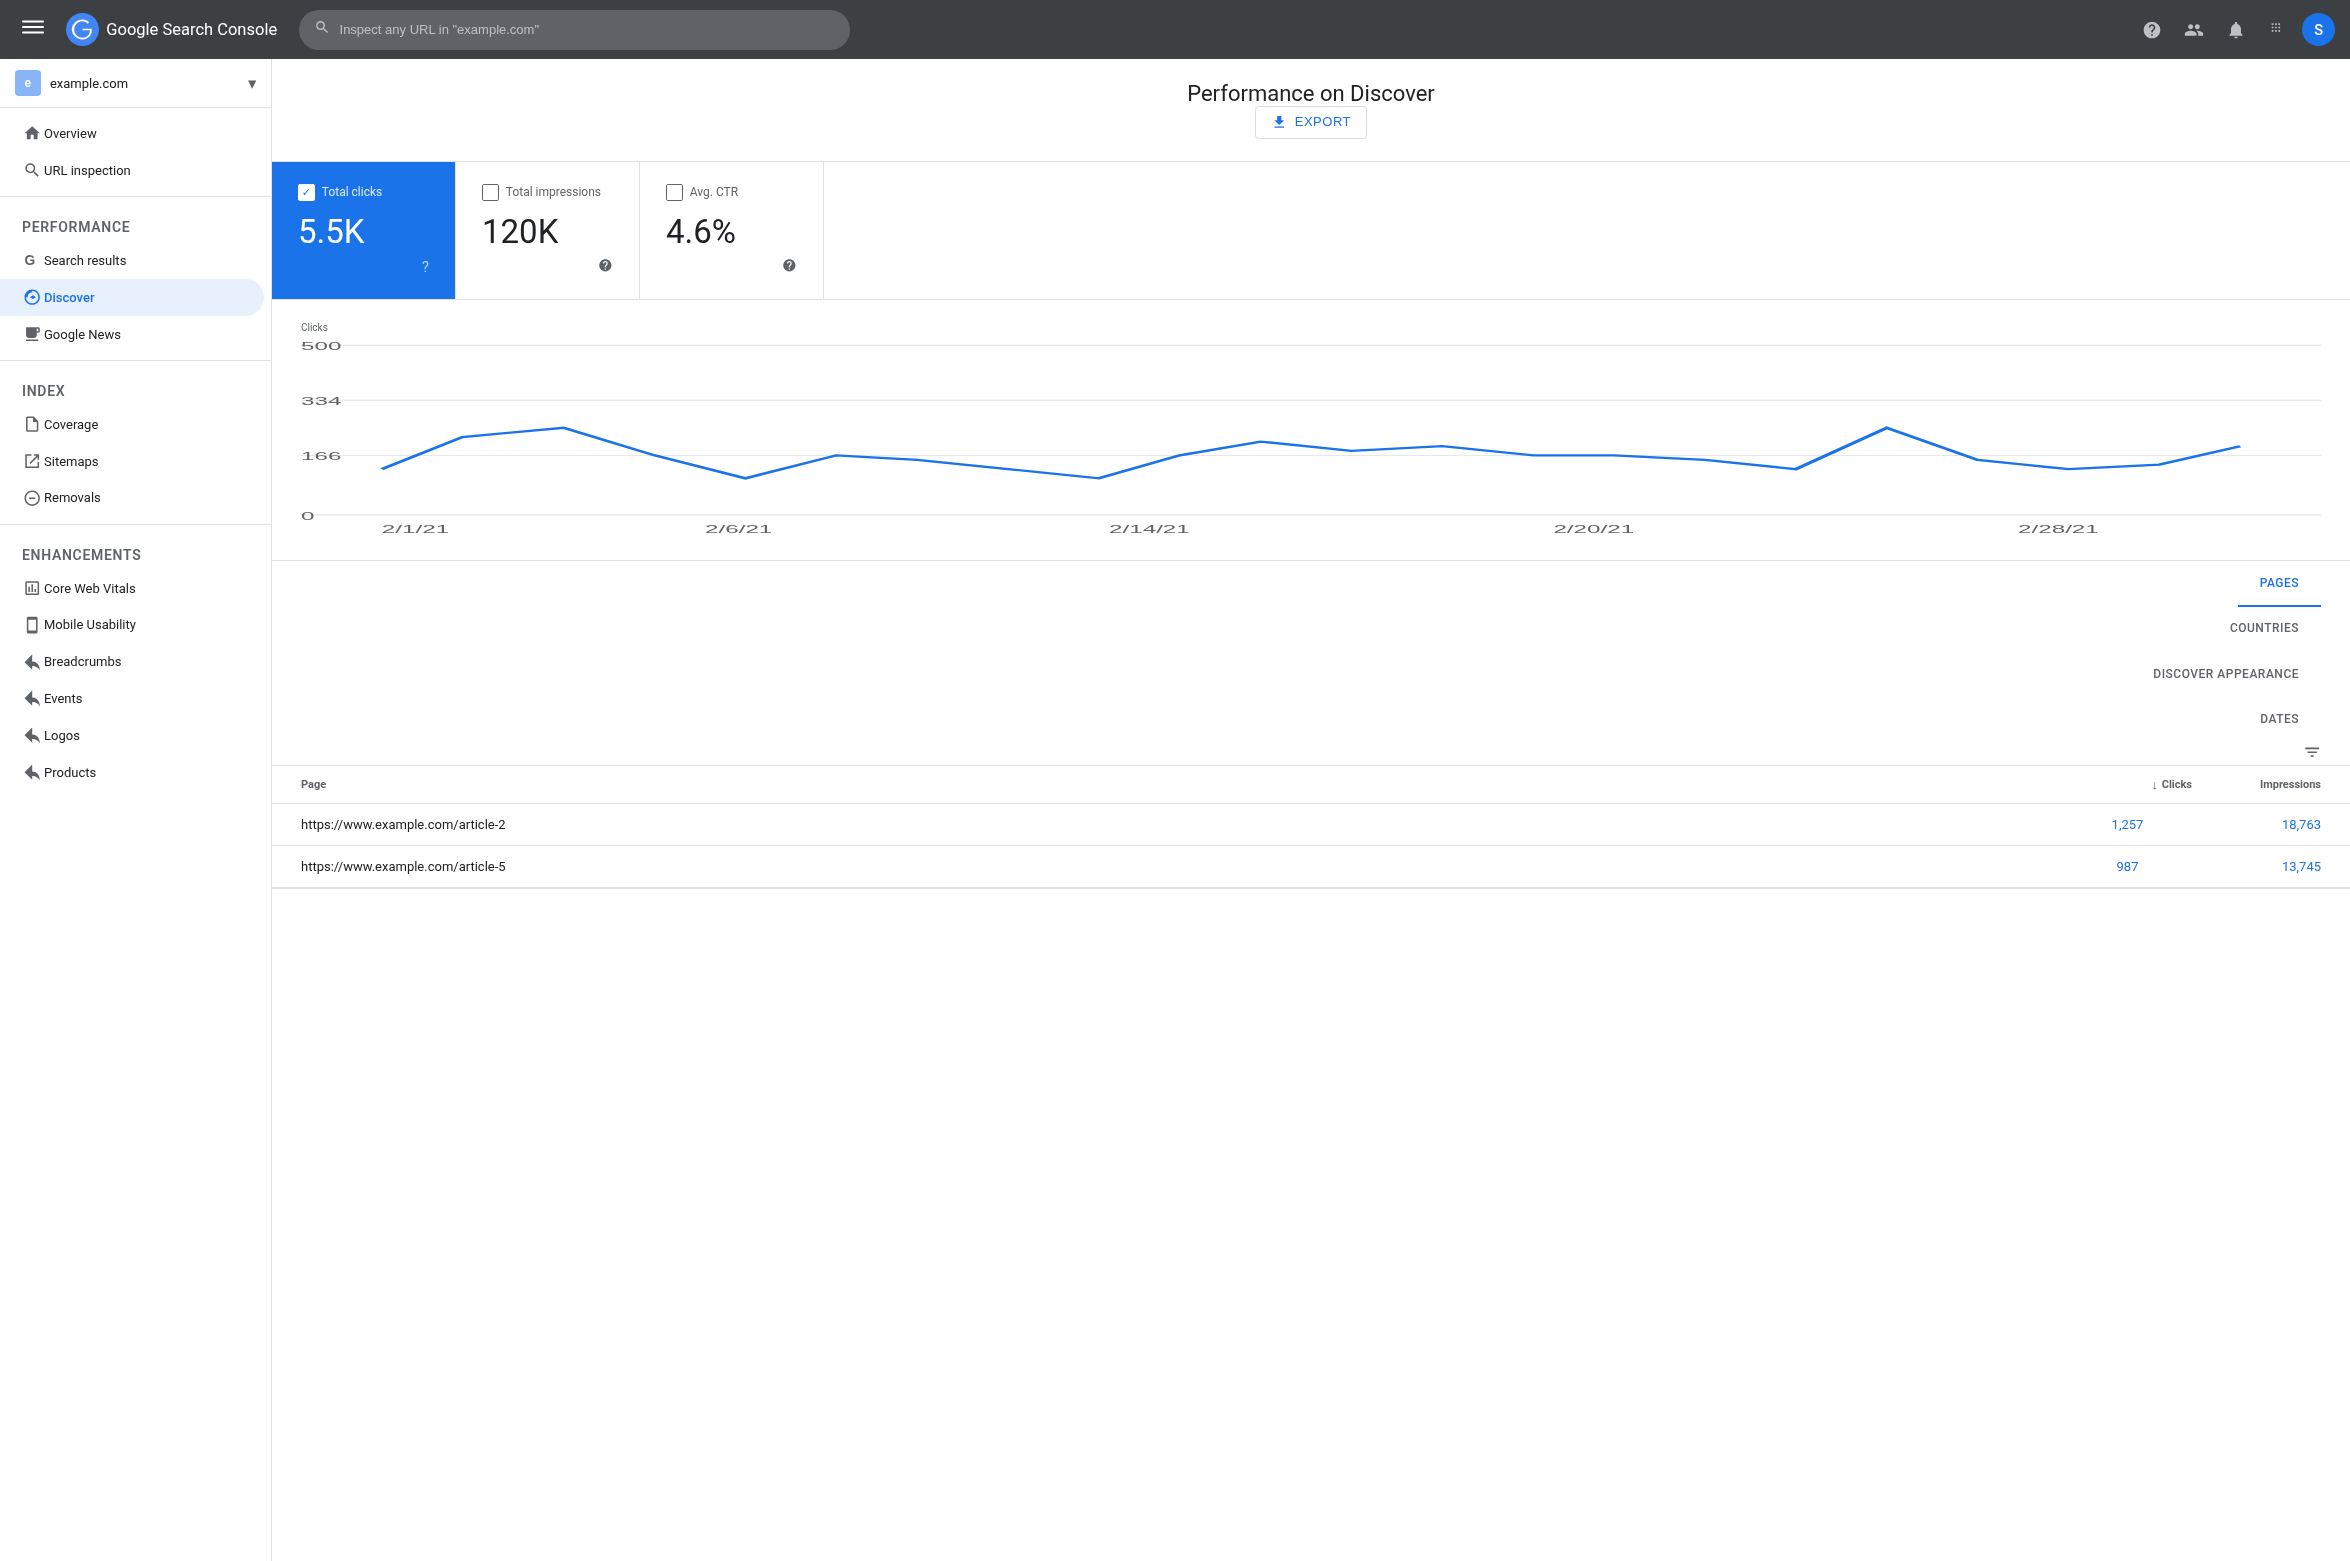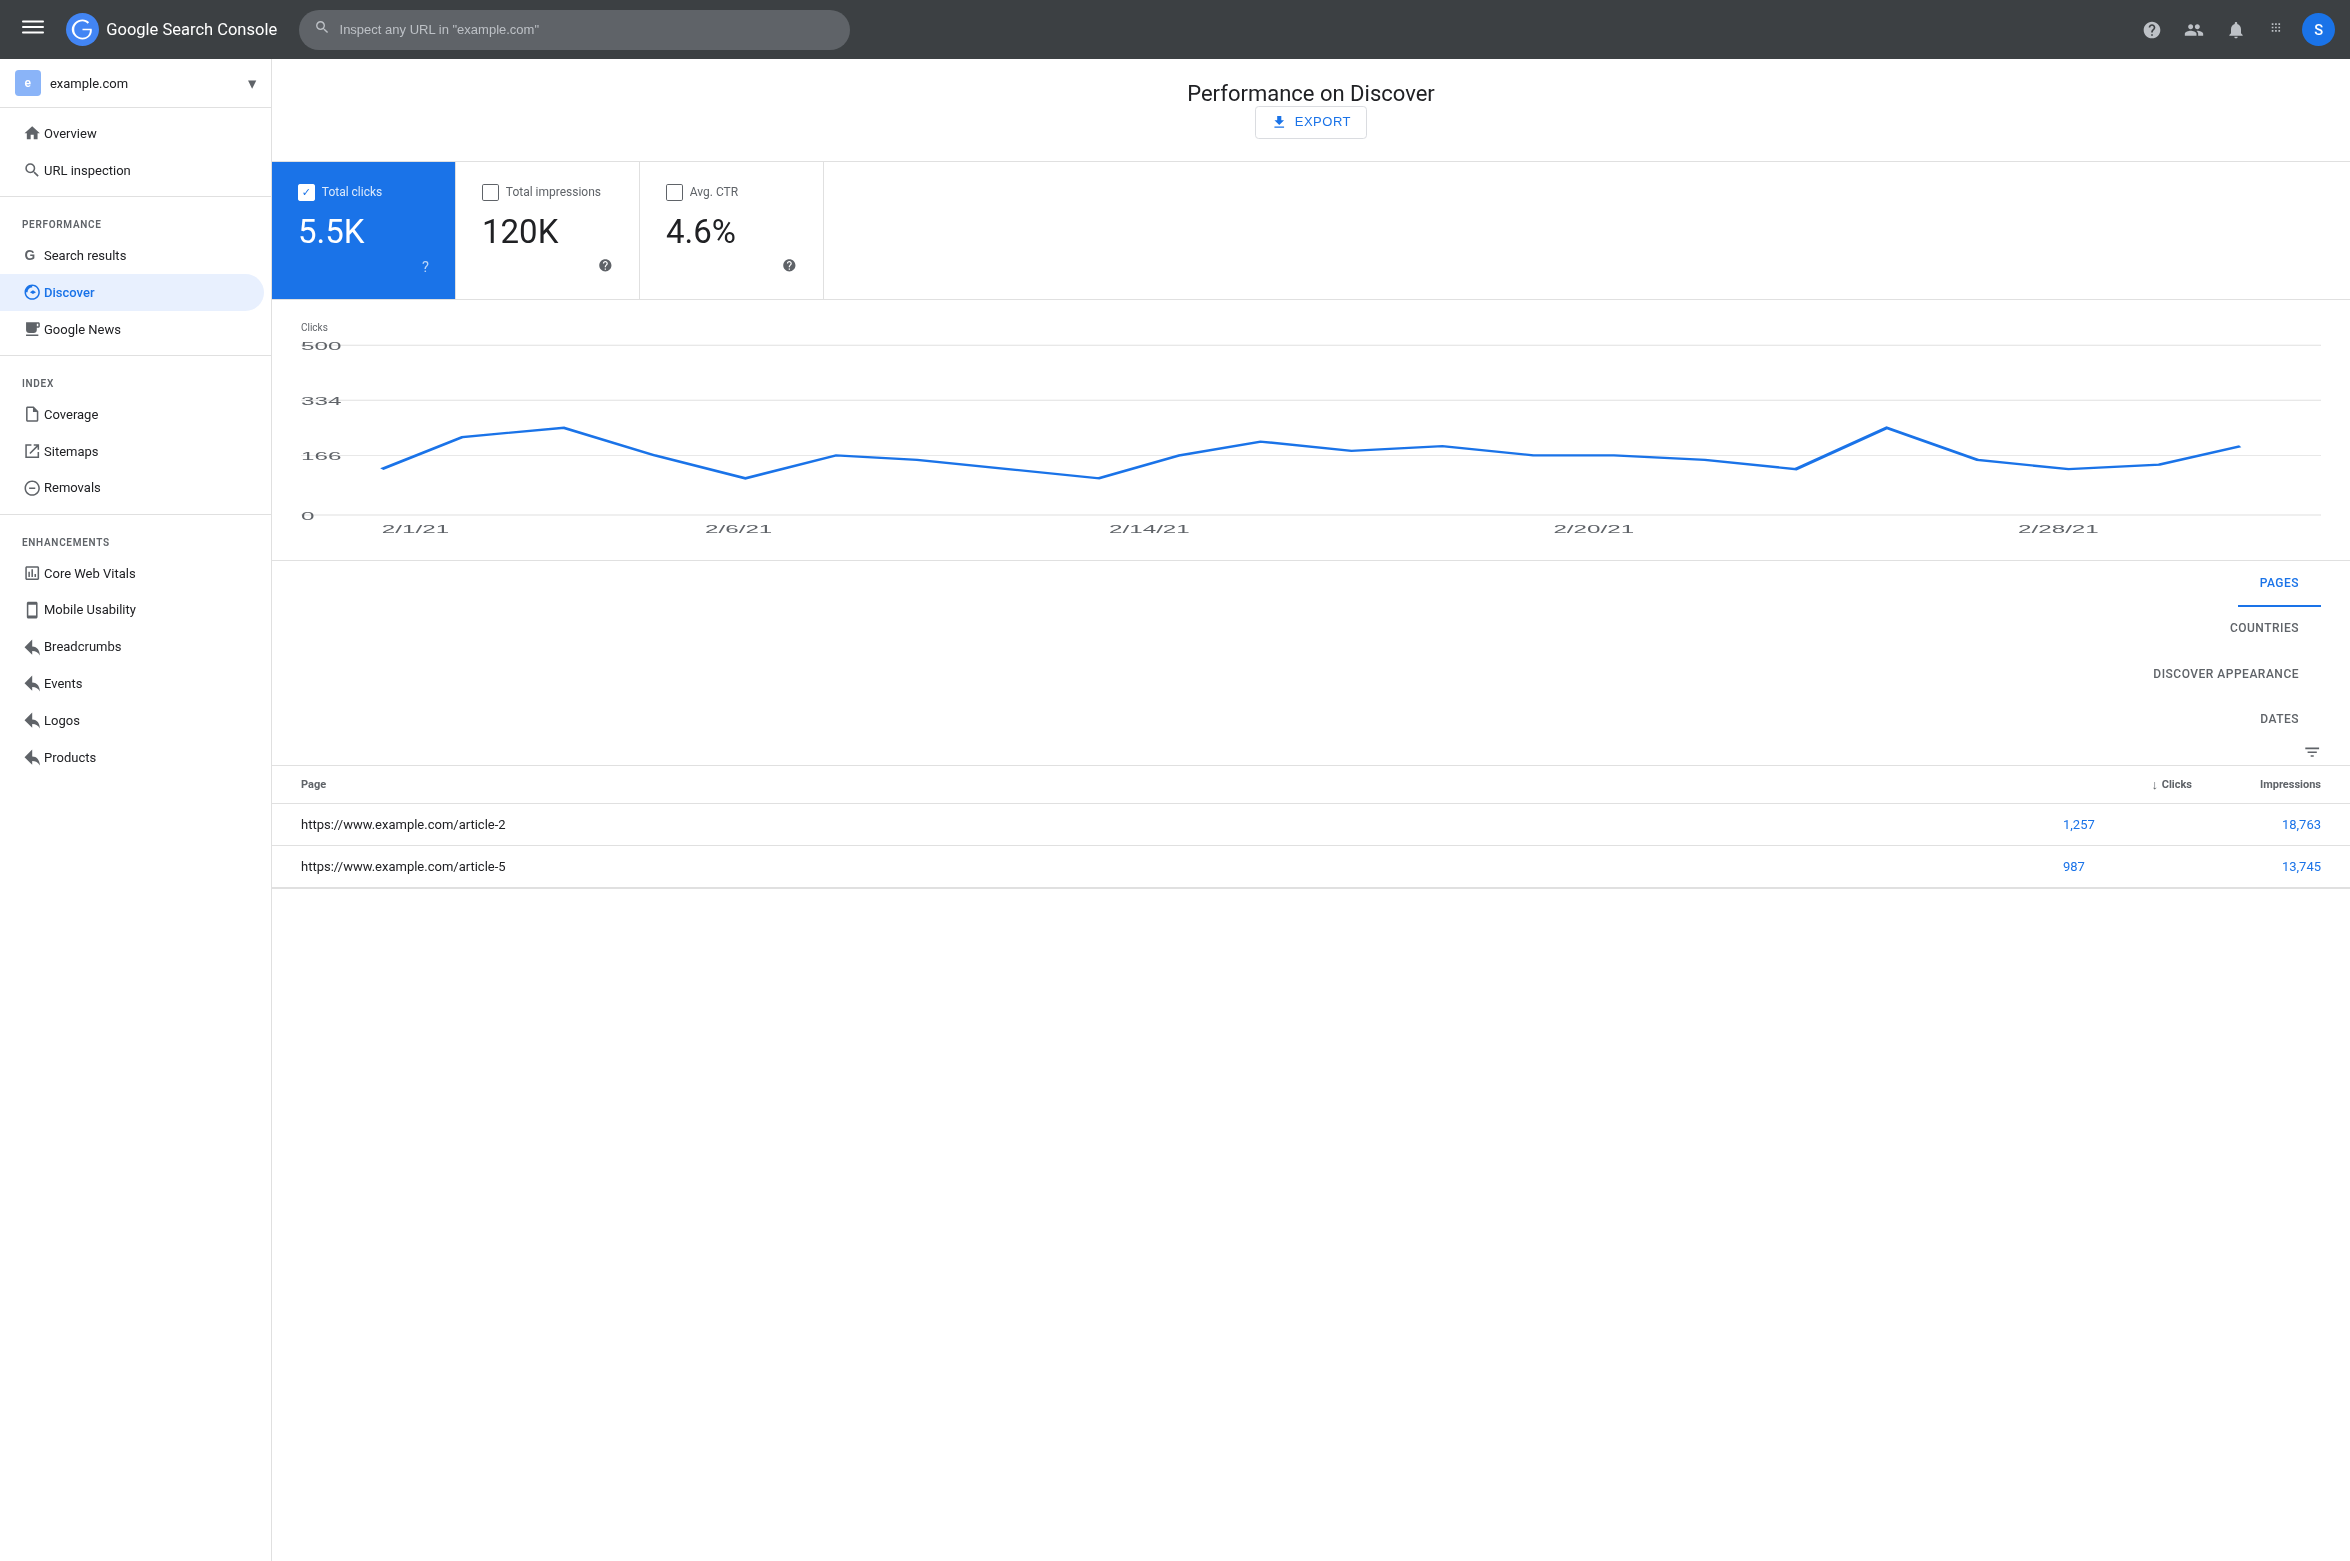--- a/index.html
+++ b/index.html
@@ -130,21 +130,21 @@
       color: #202124;
     }
     .sidebar-property-chevron {
       color: #5f6368;
       font-size: 16.5px;
     }
     .sidebar-nav {
       padding: 7.3px 0;
     }
     .sidebar-section-label {
-      font-size: 10px;
+      font-size: 14px;
       font-weight: 600;
       color: #5f6368;
       letter-spacing: 0.7px;
       text-transform: uppercase;
       padding: 14.7px 22px 7.3px;
     }
     .sidebar-item {
       display: flex;
       align-items: center;
       padding: 9.2px 22px;
@@ -389,21 +389,21 @@
       padding: 13px 29px;
       border-bottom: 0.9px solid #e0e0e0;
     }
     .table-cell-page {
       flex: 1;
       color: #202124;
       font-size: 13px;
     }
     .table-cell-clicks {
       width: 129px;
-      text-align: left;
+      text-align: center;
       color: #1a73e8;
       font-size: 13px;
     }
     .table-cell-impressions {
       width: 129px;
       text-align: right;
       color: #1a73e8;
       font-size: 13px;
     }
   </style>

